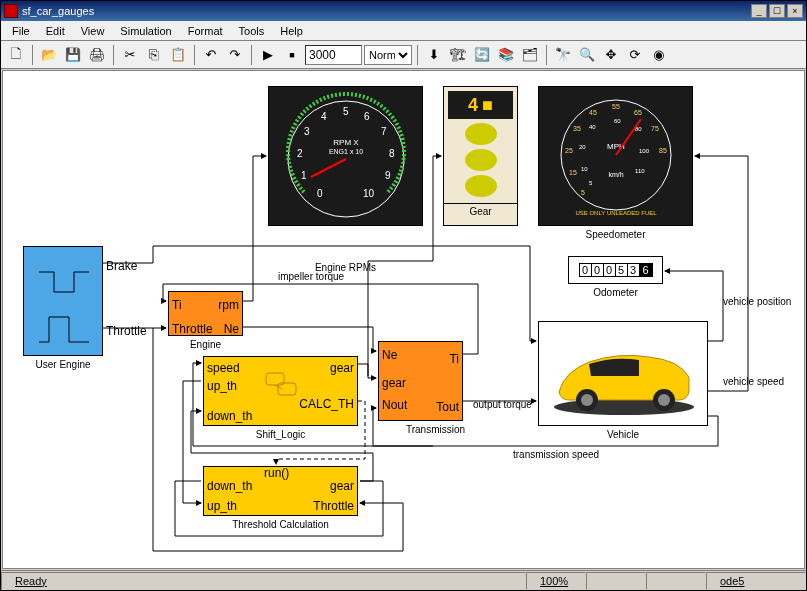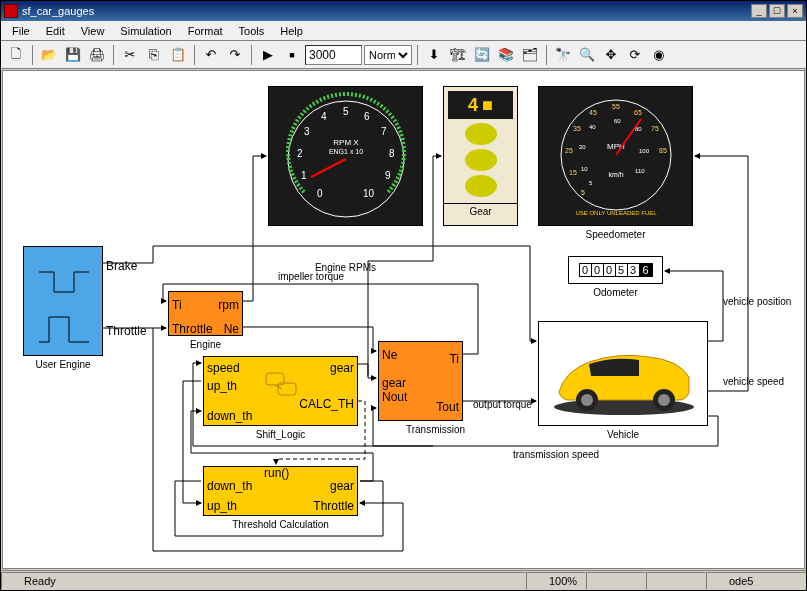--- a/index.html
+++ b/index.html
@@ -11,21 +11,21 @@
 .winbtn { width: 16px; height: 14px; background: #d4d0c8; border: 1px solid #808080; font-size: 9px; display: flex; align-items: center; justify-content: center; color: #000; }
 .menubar { background: #f0f0f0; height: 20px; display: flex; align-items: center; padding: 0 4px; gap: 2px; border-bottom: 1px solid #808080; }
 .menuitem { padding: 2px 7px; font-size: 11px; cursor: default; }
 .toolbar { background: #f0f0f0; height: 28px; display: flex; align-items: center; padding: 0 4px; gap: 2px; border-bottom: 1px solid #808080; }
 .tbtn { width: 22px; height: 22px; border: 1px solid transparent; display: flex; align-items: center; justify-content: center; font-size: 13px; }
 .sep { width: 1px; height: 20px; background: #808080; margin: 0 3px; }
 .tinput { width: 57px; height: 20px; font-size: 12px; border: 1px inset #808080; background: #fff; padding: 0 3px; }
 .tselect { height: 20px; font-size: 11px; border: 1px solid #808080; background: #fff; }
 .canvas { flex: 1; background: #fff; position: relative; margin: 1px; border: 1px solid #808080; overflow: hidden; }
 .statusbar { height: 20px; background: #d4d0c8; display: flex; align-items: center; border-top: 1px solid #808080; font-size: 11px; }
-.statcell { border: 1px inset #d4d0c8; padding: 1px 22px; height: 18px; display: flex; align-items: center; }
+.statcell { border: 1px inset #d4d0c8; padding: 1px 13px; height: 18px; display: flex; align-items: center; text-decoration: underline; }
 
 .block { position: absolute; background: #fff; border: 1px solid #000; }
 .blocklabel { font-size: 10px; position: absolute; text-align: center; white-space: nowrap; }
 .port { font-size: 12px; position: absolute; }
 
 .title-big { position: absolute; font-size: 17px; font-weight: bold; text-align: center; line-height: 1.2; }
 .gauge-box { background: #1a1a1a; border: 1px solid #000; }
 .engine-block { background: #ff8c1a; }
 .trans-block { background: #ff8c1a; }
 .shift-block { background: #ffcc00; }
@@ -187,21 +187,21 @@
         <div style="width:12px; text-align:center; border-right:1px solid #000; background:#fff">5</div>
         <div style="width:12px; text-align:center; border-right:1px solid #000; background:#fff">3</div>
         <div style="width:12px; text-align:center; background:#000; color:#fff">6</div>
       </div>
     </div>
     <div class="blocklabel" style="left:565px; top:216px; width:95px;">Odometer</div>
 
     <div class="trans-block block" style="left:375px; top:270px; width:85px; height:80px;">
       <div class="port" style="left:3px; top:6px;">Ne</div>
       <div class="port" style="left:3px; top:34px;">gear</div>
-      <div class="port" style="left:3px; top:48px;">Nout</div>
+      <div class="port" style="left:3px; top:56px;">Nout</div>
       <div class="port" style="right:3px; top:10px;">Ti</div>
       <div class="port" style="right:3px; top:58px;">Tout</div>
     </div>
     <div class="blocklabel" style="left:390px; top:353px; width:85px;">Transmission</div>
 
     <div class="shift-block block" style="left:200px; top:285px; width:155px; height:70px;">
       <div class="port" style="left:3px; top:4px;">speed</div>
       <div class="port" style="left:3px; top:22px;">up_th</div>
       <div class="port" style="left:3px; top:52px;">down_th</div>
       <div class="port" style="right:3px; top:4px;">gear</div>

